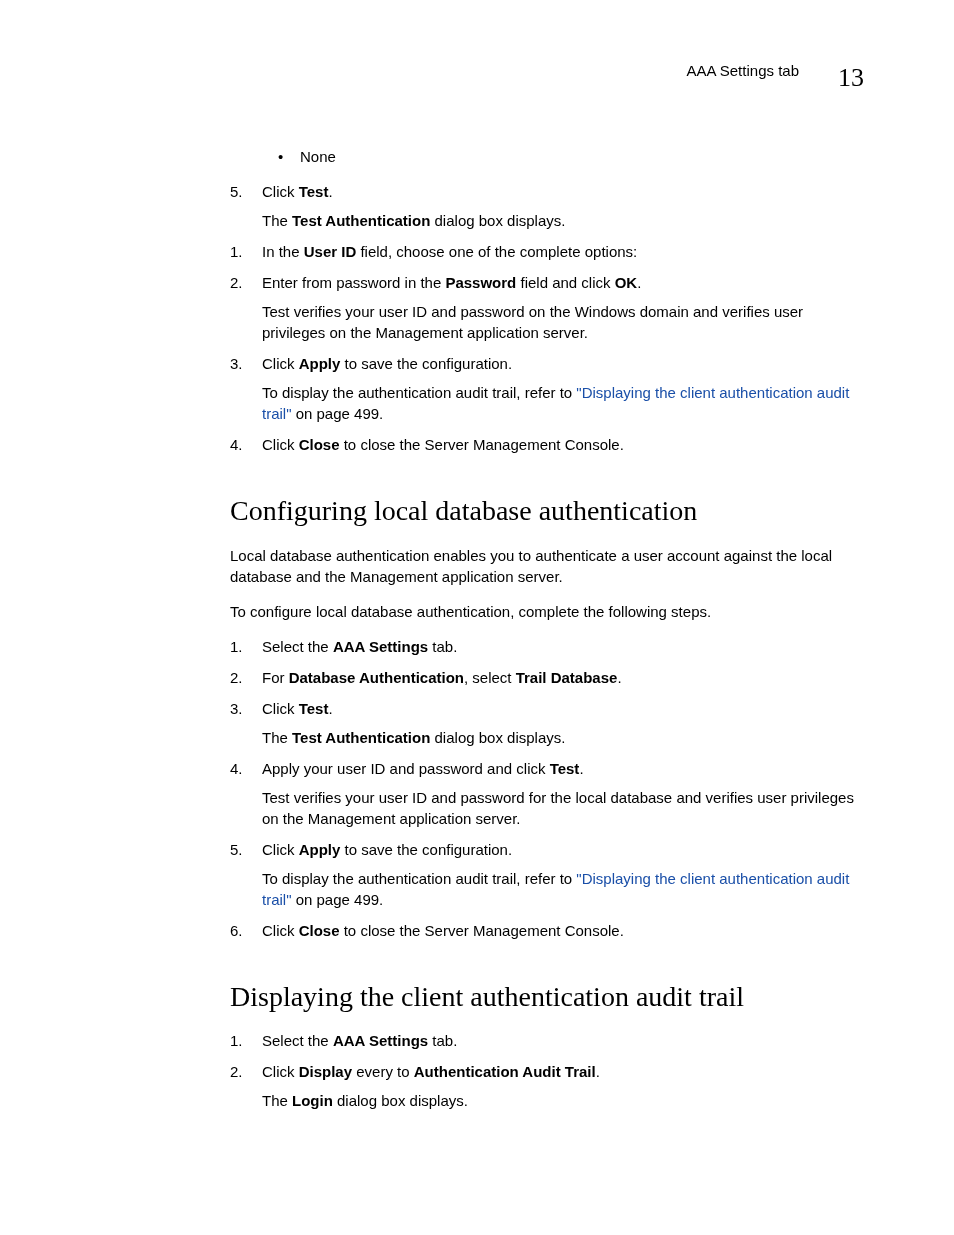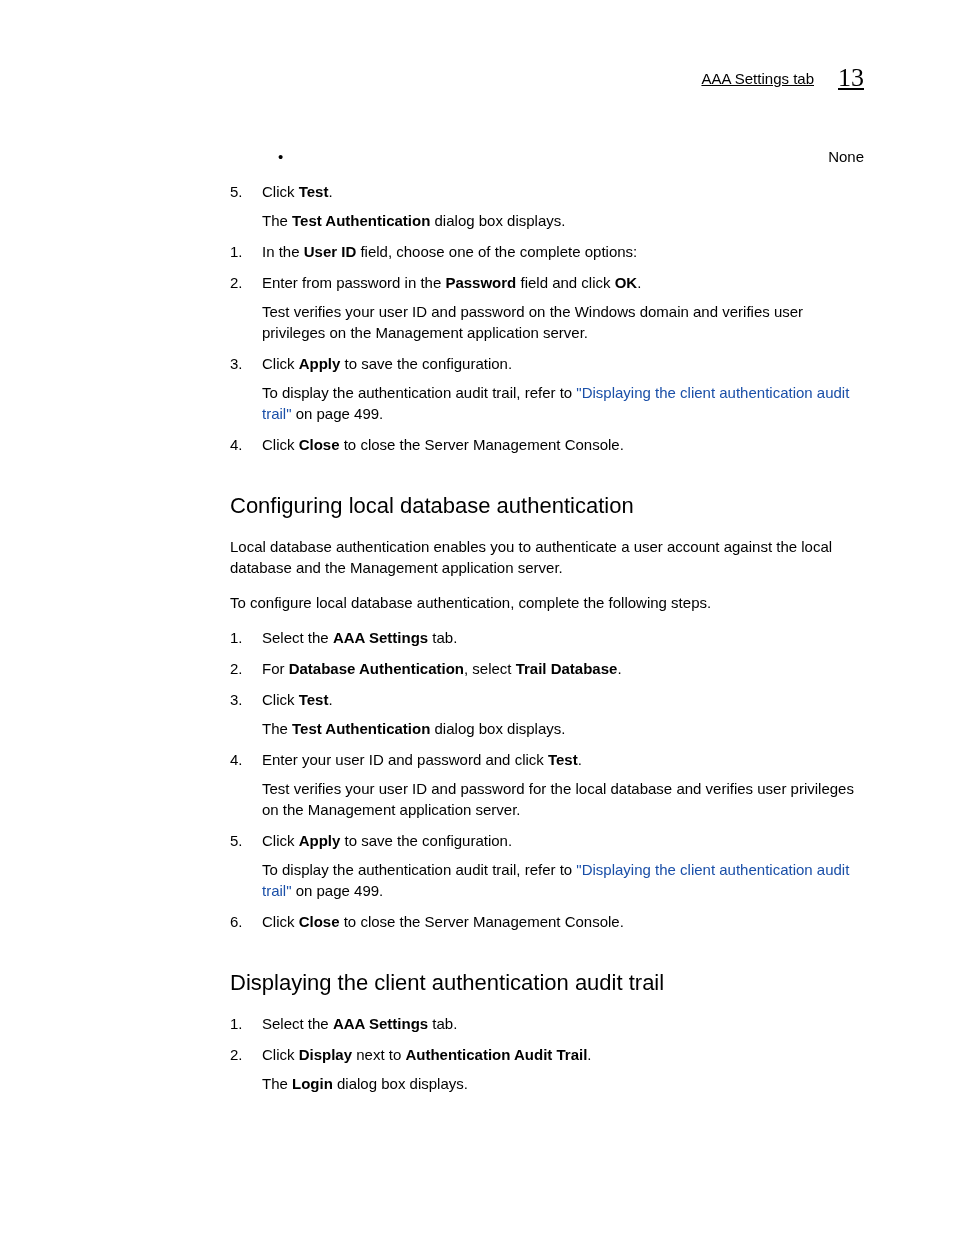--- a/index.html
+++ b/index.html
@@ -9,24 +9,23 @@
     margin: 0;
     padding: 60px 90px 60px 90px;
     line-height: 1.4;
     width: 954px;
     box-sizing: border-box;
     background: #fff;
   }
   .header {
     display: flex;
     justify-content: flex-end;
-    align-items: center;
-    gap: 24px;
+    align-items: flex-start;
+    gap: 39px;
     margin-bottom: 50px;
-    text-decoration: underline;
   }
   .header-label {
     font-size: 15px;
   }
   .header-num {
     font-family: Georgia, "Times New Roman", serif;
     font-size: 26px;
     font-weight: normal;
   }
   .content {
@@ -65,42 +64,42 @@
     top: 0;
   }
   .sub {
     margin-top: 8px;
     margin-bottom: 4px;
   }
   .bold { font-weight: bold; }
   .italic { font-style: italic; }
   a.link { color: #1a4fa8; text-decoration: none; }
   h2.section {
-    font-family: Liberation Sans, sans-serif;
+    font-family: Liberation Serif, serif;
     font-weight: normal;
-    font-size: 22px;
+    font-size: 28px;
     margin-top: 36px;
     margin-bottom: 14px;
   }
   p.body {
     margin: 0 0 14px 0;
   }
 </style>
 </head>
 <body>
 
 <div class="header">
   <span class="header-label">AAA Settings tab</span>
   <span class="header-num">13</span>
 </div>
 
 <div class="content">
 
   <ol class="num-list">
-    <li style="margin-bottom:14px;text-align:right;">
+    <li style="margin-bottom:14px;">
       <span class="marker"></span>
       <ul class="bullet-list" style="margin-top:0;">
         <li><span>None</span></li>
       </ul>
     </li>
     <li>
       <span class="marker">5.</span>
       <span>Click </span><span class="bold">Test</span><span>.</span>
       <div class="sub">
         <span>The </span><span class="bold">Test Authentication</span><span> dialog box displays.</span>
@@ -146,21 +145,21 @@
     </li>
     <li>
       <span class="marker">3.</span>
       <span>Click </span><span class="bold">Test</span><span>.</span>
       <div class="sub">
         <span>The </span><span class="bold">Test Authentication</span><span> dialog box displays.</span>
       </div>
     </li>
     <li>
       <span class="marker">4.</span>
-      <span>Enter your user ID and password and click </span><span class="bold">Test</span><span>.</span>
+      <span>Apply your user ID and password and click </span><span class="bold">Test</span><span>.</span>
       <div class="sub">Test verifies your user ID and password for the local database and verifies user privileges on the Management application server.</div>
     </li>
     <li>
       <span class="marker">5.</span>
       <span>Click </span><span class="bold">Apply</span><span> to save the configuration.</span>
       <div class="sub">
         <span>To display the authentication audit trail, refer to </span><a href="#" class="link">"Displaying the client authentication audit trail"</a><span> on page 499.</span>
       </div>
     </li>
     <li>
@@ -171,21 +170,21 @@
 
   <h2 class="section">Displaying the client authentication audit trail</h2>
 
   <ol class="num-list">
     <li>
       <span class="marker">1.</span>
       <span>Select the </span><span class="bold">AAA Settings</span><span> tab.</span>
     </li>
     <li>
       <span class="marker">2.</span>
-      <span>Click </span><span class="bold">Display</span><span> next to </span><span class="bold">Authentication Audit Trail</span><span>.</span>
+      <span>Click </span><span class="bold">Display</span><span> every to </span><span class="bold">Authentication Audit Trail</span><span>.</span>
       <div class="sub">
         <span>The </span><span class="bold">Login</span><span> dialog box displays.</span>
       </div>
     </li>
 
   </ol>
 
 </div>
 
 </body></html>

